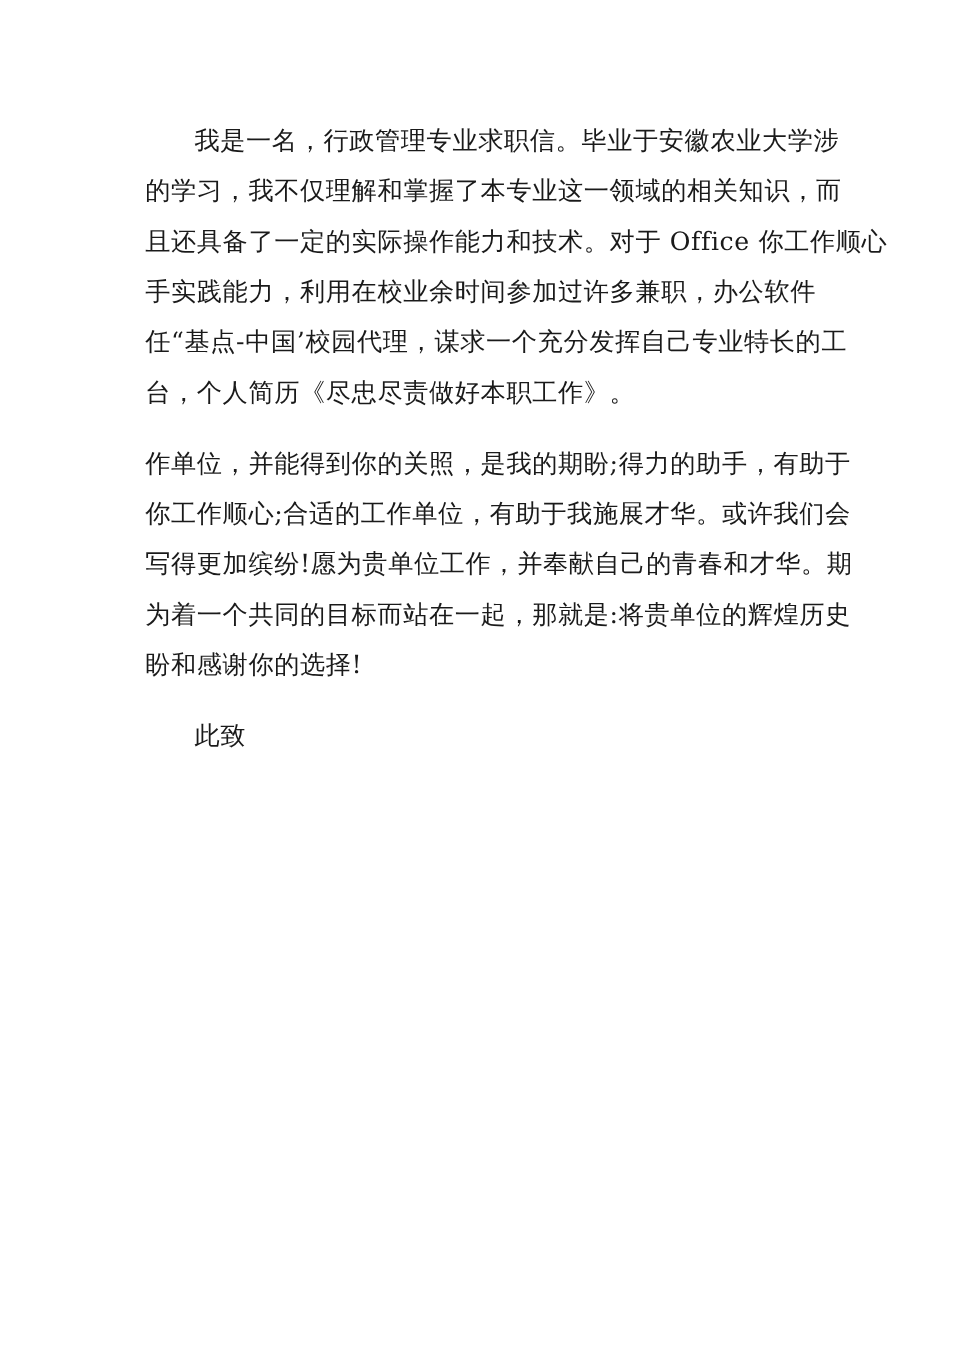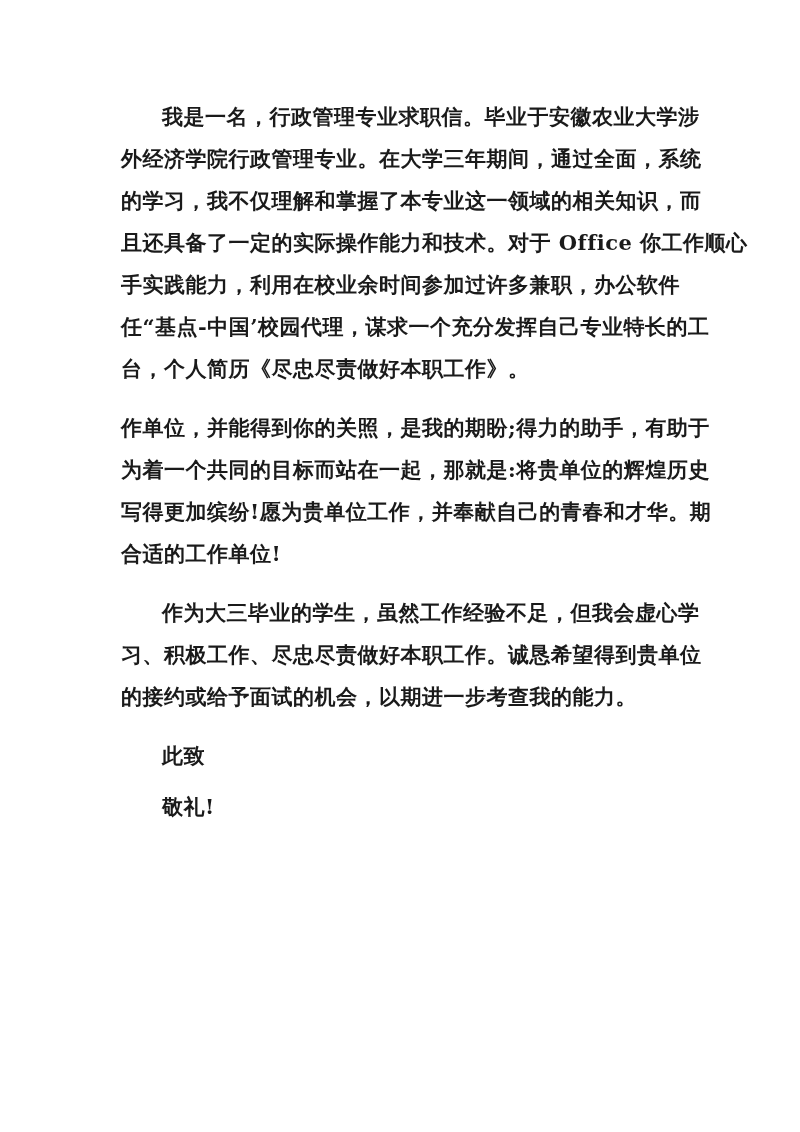--- a/index.html
+++ b/index.html
@@ -26,21 +26,20 @@
   }
   .line {
     display: block;
     height: 42px;
     line-height: 42px;
     font-size: 21px;
     white-space: nowrap;
     text-align: justify;
     text-align-last: justify;
     letter-spacing: 0.5px;
-    font-weight: bold;
   }
   .line.indent {
     padding-left: 41px;
   }
   .line.last {
     text-align-last: left;
   }
   .closing {
     margin: 0 0 9px 0;
   }
@@ -49,42 +48,34 @@
     text-align-last: left;
   }
 </style>
 </head>
 <body>
 
 <div class="page">
 
   <div class="para">
     <span class="line indent">我是一名，行政管理专业求职信。毕业于安徽农业大学涉</span>
-    <span class="line">外经济学院行政管理专业。在大学三年期间，通过全面，系统</span>
     <span class="line">的学习，我不仅理解和掌握了本专业这一领域的相关知识，而</span>
     <span class="line">且还具备了一定的实际操作能力和技术。对于 Office 你工作顺心</span>
     <span class="line">手实践能力，利用在校业余时间参加过许多兼职，办公软件</span>
     <span class="line">任“基点-中国’校园代理，谋求一个充分发挥自己专业特长的工</span>
     <span class="line last">台，个人简历《尽忠尽责做好本职工作》。</span>
   </div>
 
   <div class="para">
     <span class="line">作单位，并能得到你的关照，是我的期盼;得力的助手，有助于</span>
+    <span class="line">你工作顺心;合适的工作单位，有助于我施展才华。或许我们会</span>
+    <span class="line">写得更加缤纷!愿为贵单位工作，并奉献自己的青春和才华。期</span>
     <span class="line">为着一个共同的目标而站在一起，那就是:将贵单位的辉煌历史</span>
-    <span class="line">写得更加缤纷!愿为贵单位工作，并奉献自己的青春和才华。期</span>
-    <span class="line last">合适的工作单位!</span>
+    <span class="line last">盼和感谢你的选择!</span>
   </div>
 
-  <div class="para">
-    <span class="line indent">作为大三毕业的学生，虽然工作经验不足，但我会虚心学</span>
-    <span class="line">习、积极工作、尽忠尽责做好本职工作。诚恳希望得到贵单位</span>
-    <span class="line last">的接约或给予面试的机会，以期进一步考查我的能力。</span>
-  </div>
 
   <div class="closing">
     <span class="line">此致</span>
   </div>
 
-  <div class="closing">
-    <span class="line">敬礼!</span>
-  </div>
 
 </div>
 
 </body></html>

